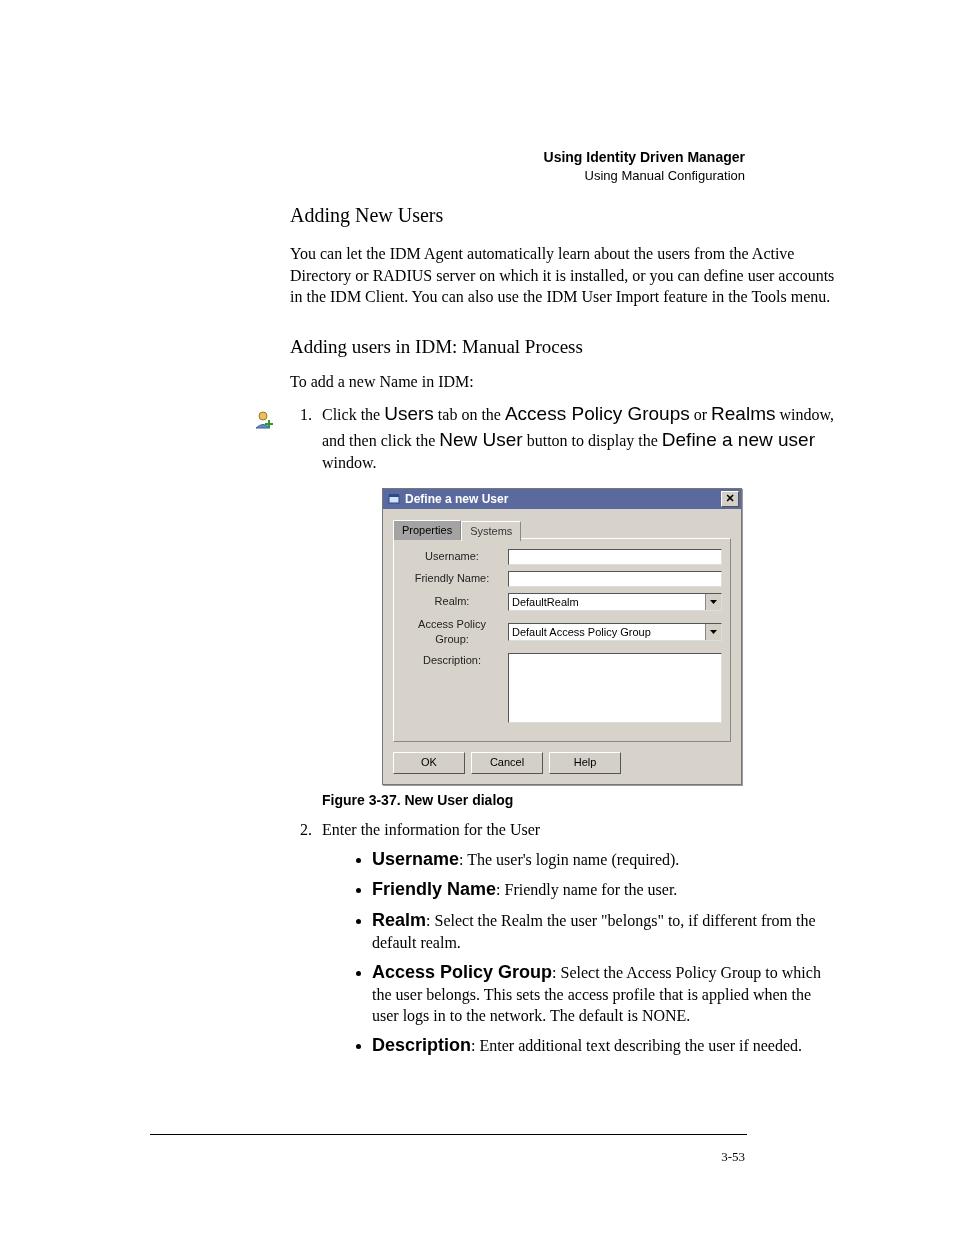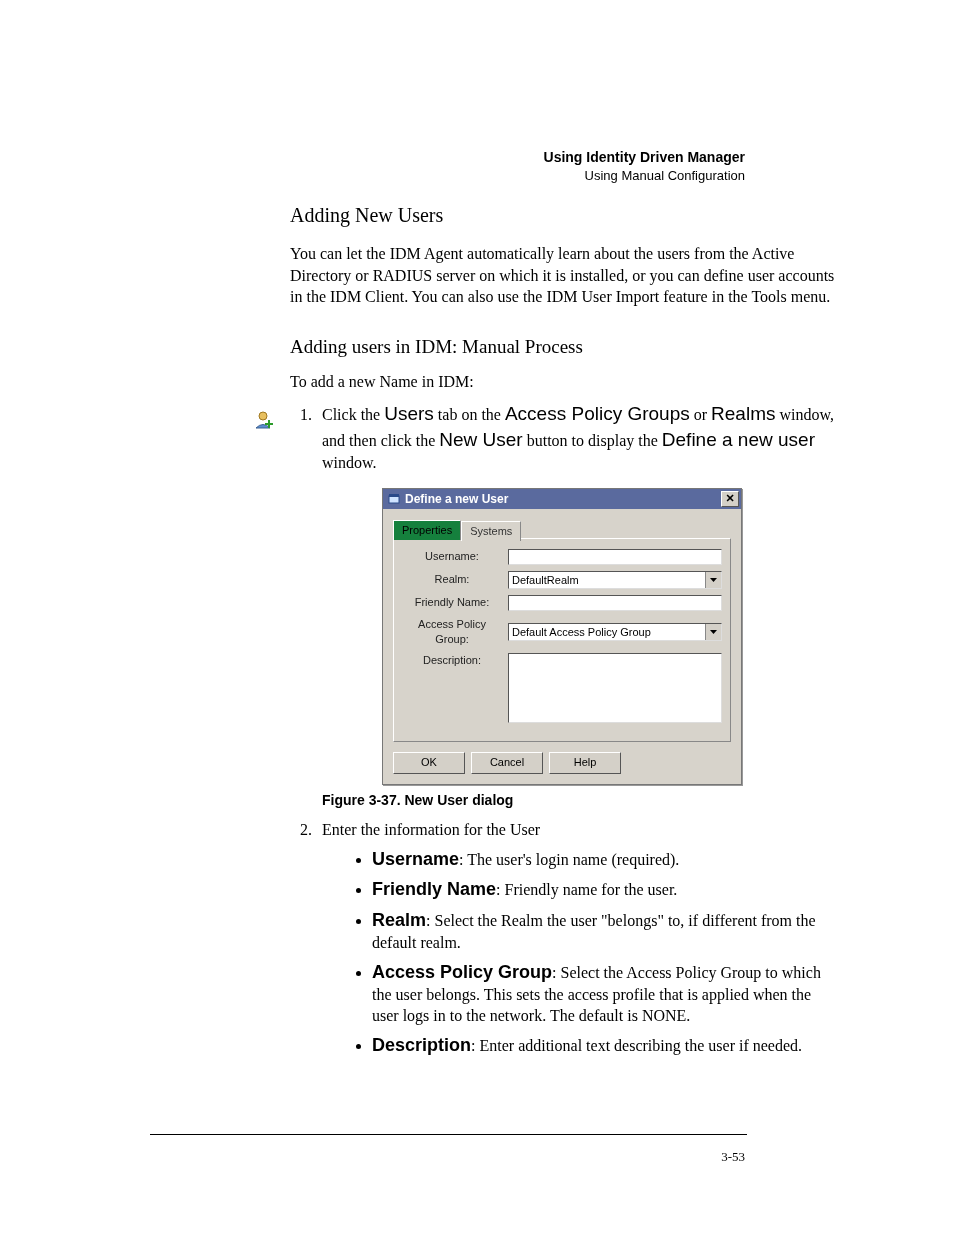--- a/index.html
+++ b/index.html
@@ -116,21 +116,21 @@
   .tab {
     background:#d7d3cb;
     border:1px solid #888;
     border-bottom: none;
     padding: 2px 8px;
     font-size: 11px;
     margin-right: 0;
     position: relative;
   }
   .tab.active {
-    background:#15803d;
+    background:#a3a3a3;
     border-color:#fff #888 #d7d3cb #fff;
     z-index: 3;
     top: 1px;
   }
   .tab.inactive {
     border-color:#fff #888 #888 #fff;
     top: 2px;
     color:#333;
   }
   .tab-panel {
@@ -275,37 +275,37 @@
                 <div class="tab inactive">Systems</div>
               </div>
               <div class="tab-panel">
                 <div class="form-row">
                   <div class="form-label">Username:</div>
                   <div class="form-input">
                       <div class="textbox"></div>
                     </div>
                 </div>
                 <div class="form-row">
+                  <div class="form-label">Friendly Name:</div>
+                  <div class="form-input">
+                      <div class="textbox"></div>
+                    </div>
+                </div>
+                <div class="form-row">
                   <div class="form-label">Realm:</div>
                   <div class="form-input">
                     <div class="combo">
                       <div class="combo-text">DefaultRealm</div>
                       <div class="combo-btn">
                         <svg width="7" height="4">
                             <polygon points="0,0 7,0 3.5,4" fill="#000"></polygon>
                           </svg>
                       </div>
                     </div>
                   </div>
-                </div>
-                <div class="form-row">
-                  <div class="form-label">Friendly Name:</div>
-                  <div class="form-input">
-                      <div class="textbox"></div>
-                    </div>
                 </div>
                 <div class="form-row">
                   <div class="form-label">Access Policy Group:</div>
                   <div class="form-input">
                     <div class="combo">
                       <div class="combo-text">Default Access Policy Group</div>
                       <div class="combo-btn">
                         <svg width="7" height="4">
                             <polygon points="0,0 7,0 3.5,4" fill="#000"></polygon>
                           </svg>

